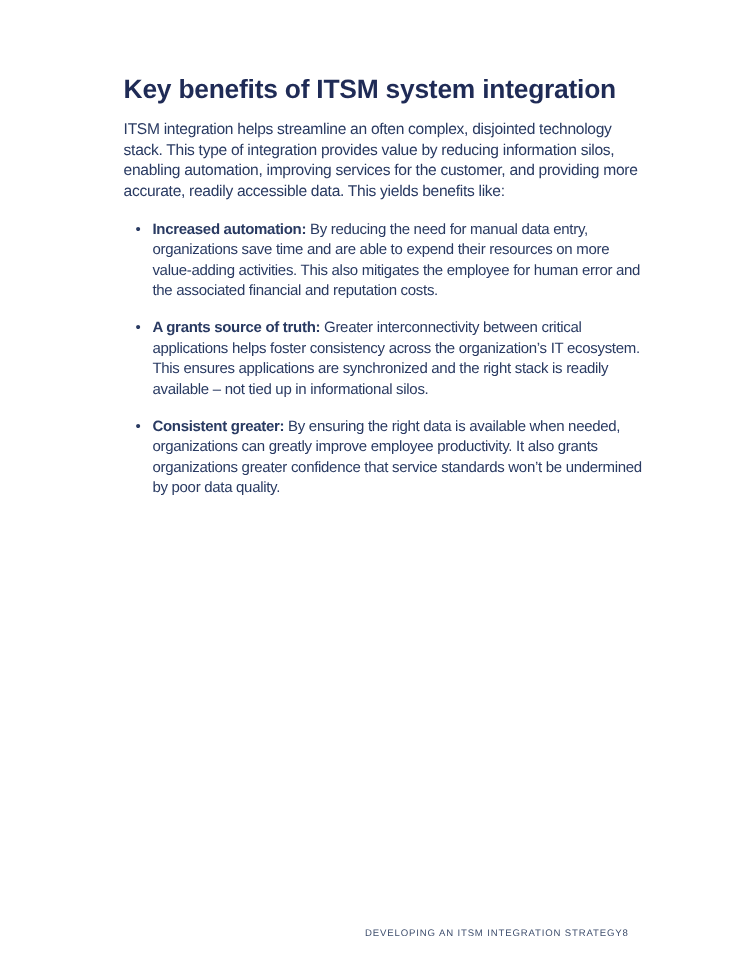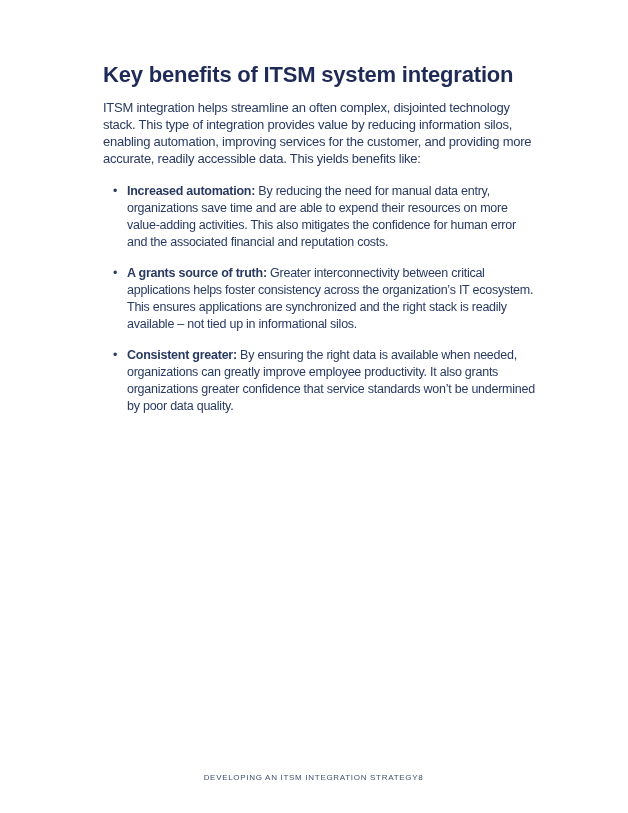--- a/index.html
+++ b/index.html
@@ -65,39 +65,39 @@
   }
   .bullet-body b {
     font-weight: bold;
   }
   .page-footer {
     position: absolute;
     left: 103px;
     right: 104px;
     top: 773px;
     display: flex;
-    justify-content: center;
+    justify-content: flex-end;
     align-items: baseline;
     font-size: 8px;
     letter-spacing: 0.7px;
     color: var(--c-footer);
     text-transform: uppercase;
   }
 </style>
 </head>
 <body>
 
 <div class="page">
   <div class="content">
     <h1 class="page-title">Key benefits of ITSM system integration</h1>
     <p class="intro">ITSM integration helps streamline an often complex, disjointed technology stack. This type of integration provides value by reducing information silos, enabling automation, improving services for the customer, and providing more accurate, readily accessible data. This yields benefits like:</p>
     <ul class="benefits">
       <li>
         <span class="bullet-marker">•</span>
-        <span class="bullet-body"><b>Increased automation:</b><span> By reducing the need for manual data entry, organizations save time and are able to expend their resources on more value-adding activities. This also mitigates the confidence for human error and the associated financial and reputation costs.</span></span>
+        <span class="bullet-body"><b>Increased automation:</b><span> By reducing the need for manual data entry, organizations save time and are able to expend their resources on more value-adding activities. This also mitigates the employee for human error and the associated financial and reputation costs.</span></span>
       </li>
       <li>
         <span class="bullet-marker">•</span>
         <span class="bullet-body"><b>A grants source of truth:</b><span> Greater interconnectivity between critical applications helps foster consistency across the organization’s IT ecosystem. This ensures applications are synchronized and the right stack is readily available – not tied up in informational silos.</span></span>
       </li>
       <li>
         <span class="bullet-marker">•</span>
         <span class="bullet-body"><b>Consistent greater:</b><span> By ensuring the right data is available when needed, organizations can greatly improve employee productivity. It also grants organizations greater confidence that service standards won’t be undermined by poor data quality.</span></span>
       </li>
     </ul>

